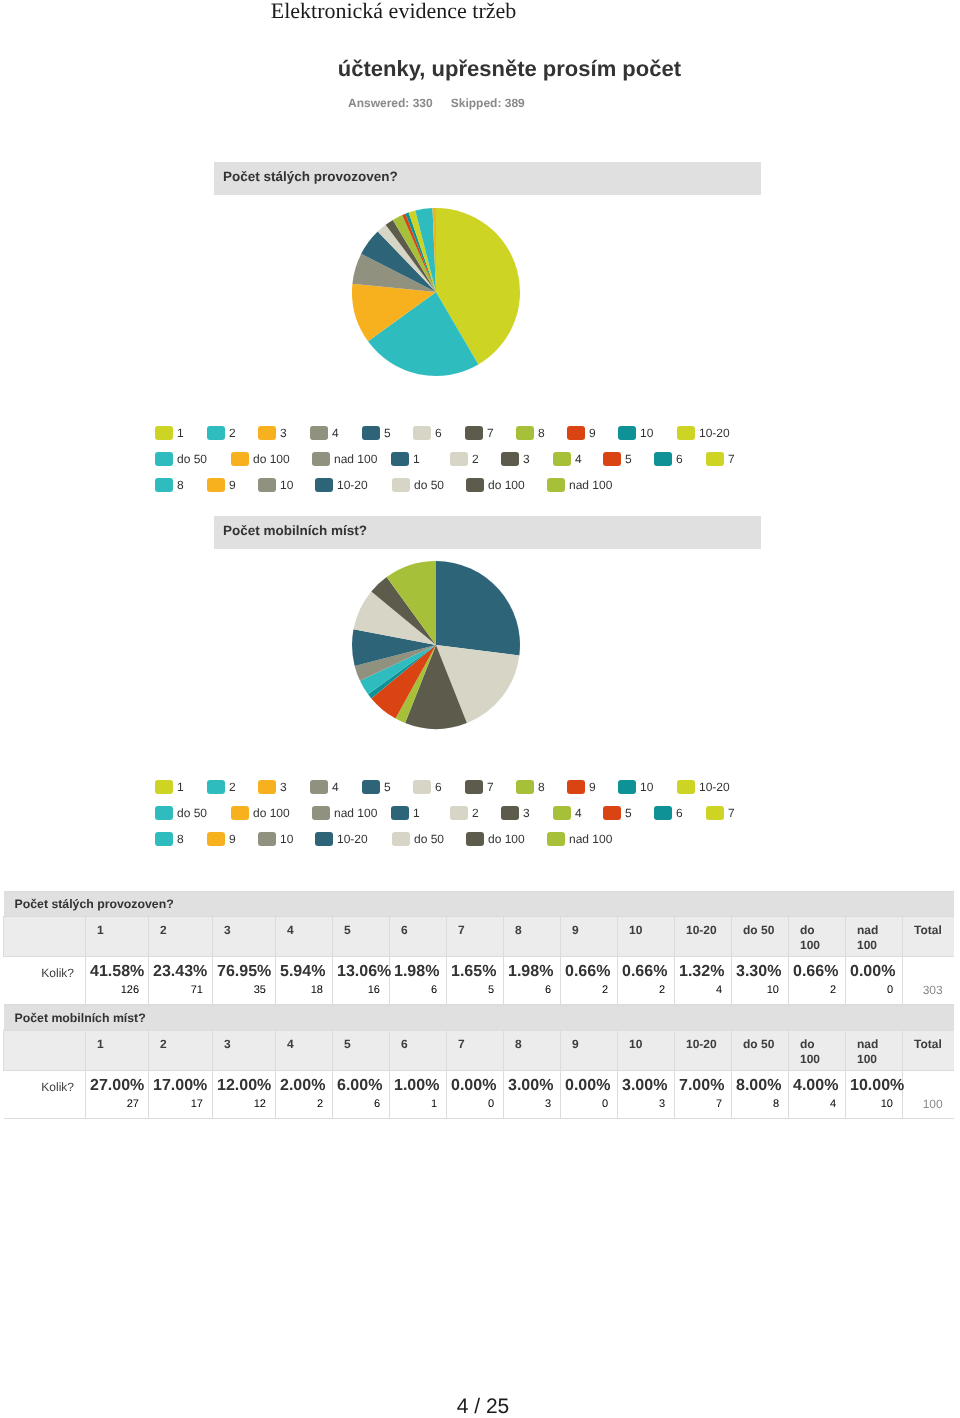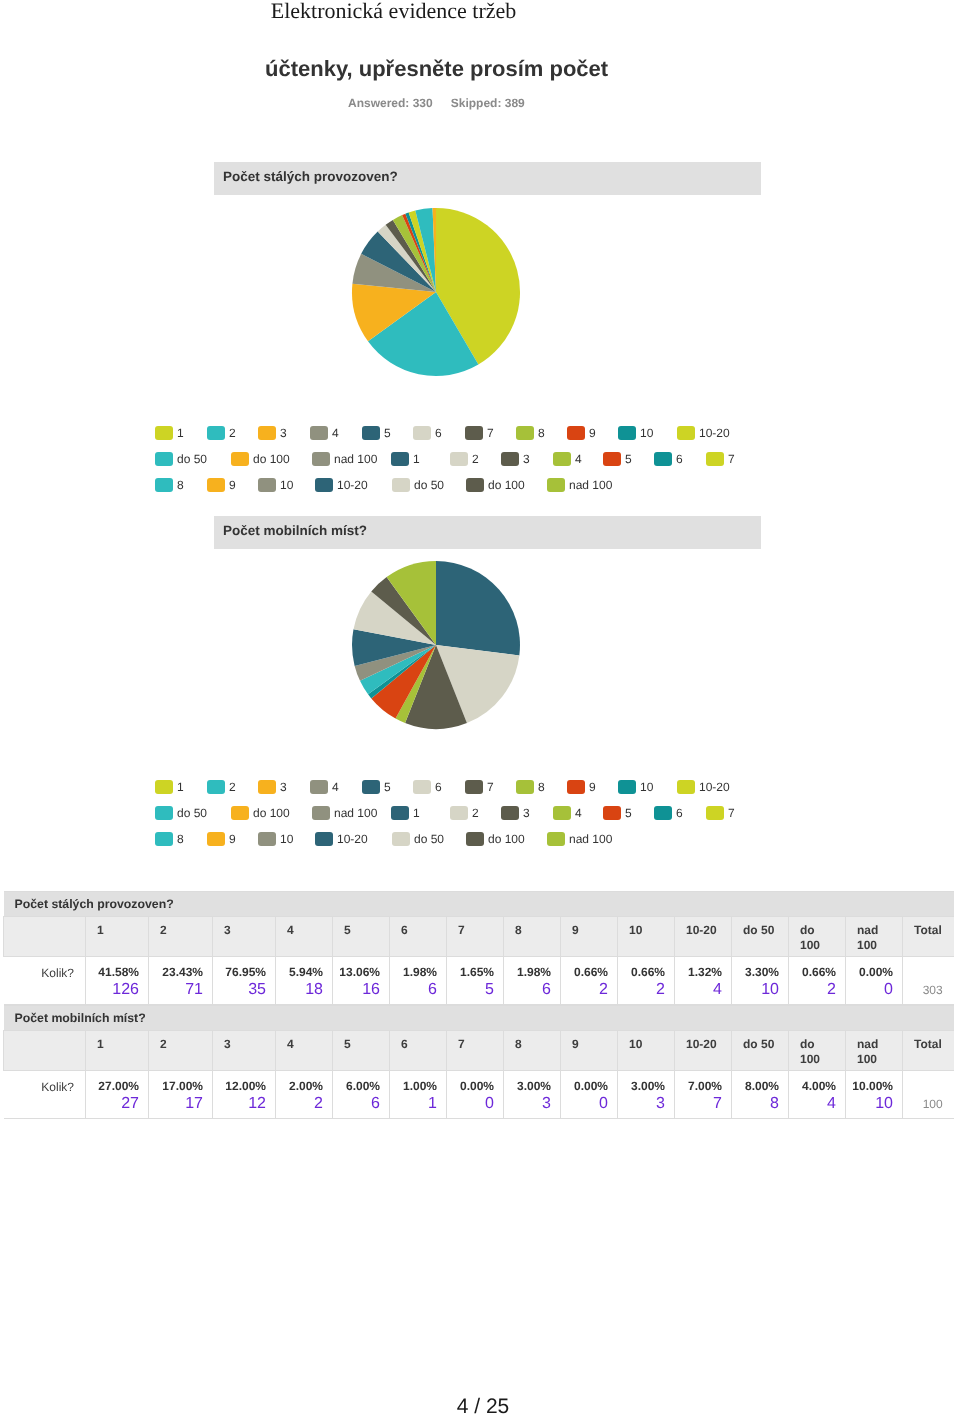--- a/index.html
+++ b/index.html
@@ -13,21 +13,21 @@
          will-change:transform;}
 
   .doc-title{position:absolute;left:0;top:0px;width:787px;text-align:center;
              font-family:"Liberation Serif",serif;font-size:22px;color:#1a1a1a;
              line-height:22px;}
 
   .qblock{position:absolute;left:221px;top:54px;width:460px;}
   .qline{font-size:22px;font-weight:bold;color:#333;line-height:29px;
          position:relative;white-space:nowrap;}
   .ql1{padding-left:34px;}
-  .ql2{padding-left:44px;}
+  .ql2{padding-left:44px;text-align:right;}
   .qnum{color:#9b9b9b;font-weight:bold;position:absolute;left:0;top:0;}
   .qstats{margin-top:13px;margin-left:127px;font-size:12px;color:#8a8a8a;font-weight:bold;}
   .qstats .sk{margin-left:18px;}
 
   .chartbox{position:absolute;left:214px;width:547px;}
   .chart-title{background:#e0e0e0;height:33px;line-height:30px;padding-left:9px;
                font-size:13.5px;font-weight:bold;color:#333;box-sizing:border-box;}
   .pie-svg{position:absolute;left:137px;top:45px;}
 
   .legend{position:absolute;width:680px;}
@@ -44,22 +44,22 @@
   .dt tr.r-data{height:48px;}
   .dt .band{background:#e0e0e0;font-size:12.3px;font-weight:bold;
             color:#333;text-align:left;padding-left:11px;line-height:24px;
             border-top:1px solid #dcdcdc;border-bottom:1px solid #dcdcdc;}
   .dt .hd{background:#ececec;font-size:12px;font-weight:bold;color:#3d3d3d;
           text-align:left;vertical-align:top;padding:6px 8px 0 11px;line-height:15px;
           border-left:1px solid #dcdcdc;border-bottom:1px solid #dcdcdc;}
   .dt .hd0{background:#ececec;border-left:1px solid #dcdcdc;}
   .dt .dcell{background:#fff;vertical-align:top;padding:8px 9px 0 4px;
              text-align:right;border-left:1px solid #dcdcdc;border-bottom:1px solid #dcdcdc;}
-  .dt .pct{font-size:12px;font-weight:bold;color:#333;display:block;line-height:14px;}
-  .dt .cnt{font-size:16px;color:#6d28d9;display:block;line-height:22px;}
+  .dt .pct{font-size:16px;font-weight:bold;color:#333;display:block;line-height:14px;}
+  .dt .cnt{font-size:11px;color:#000000;display:block;line-height:22px;}
   .dt .rlab{background:#fff;font-size:12px;color:#3d3d3d;border-bottom:1px solid #dcdcdc;
             text-align:right;padding:9px 11px 0 0;vertical-align:top;}
   .dt .tot{background:#fff;font-size:12px;color:#8a8a8a;text-align:right;
            vertical-align:bottom;padding:0 11px 7px 0;border-left:1px solid #dcdcdc;
            border-bottom:1px solid #dcdcdc;}
 
   .footer{position:absolute;left:3px;top:1396px;width:960px;text-align:center;
           font-size:21px;line-height:21px;color:#1a1a1a;}
 </style>
 </head>

